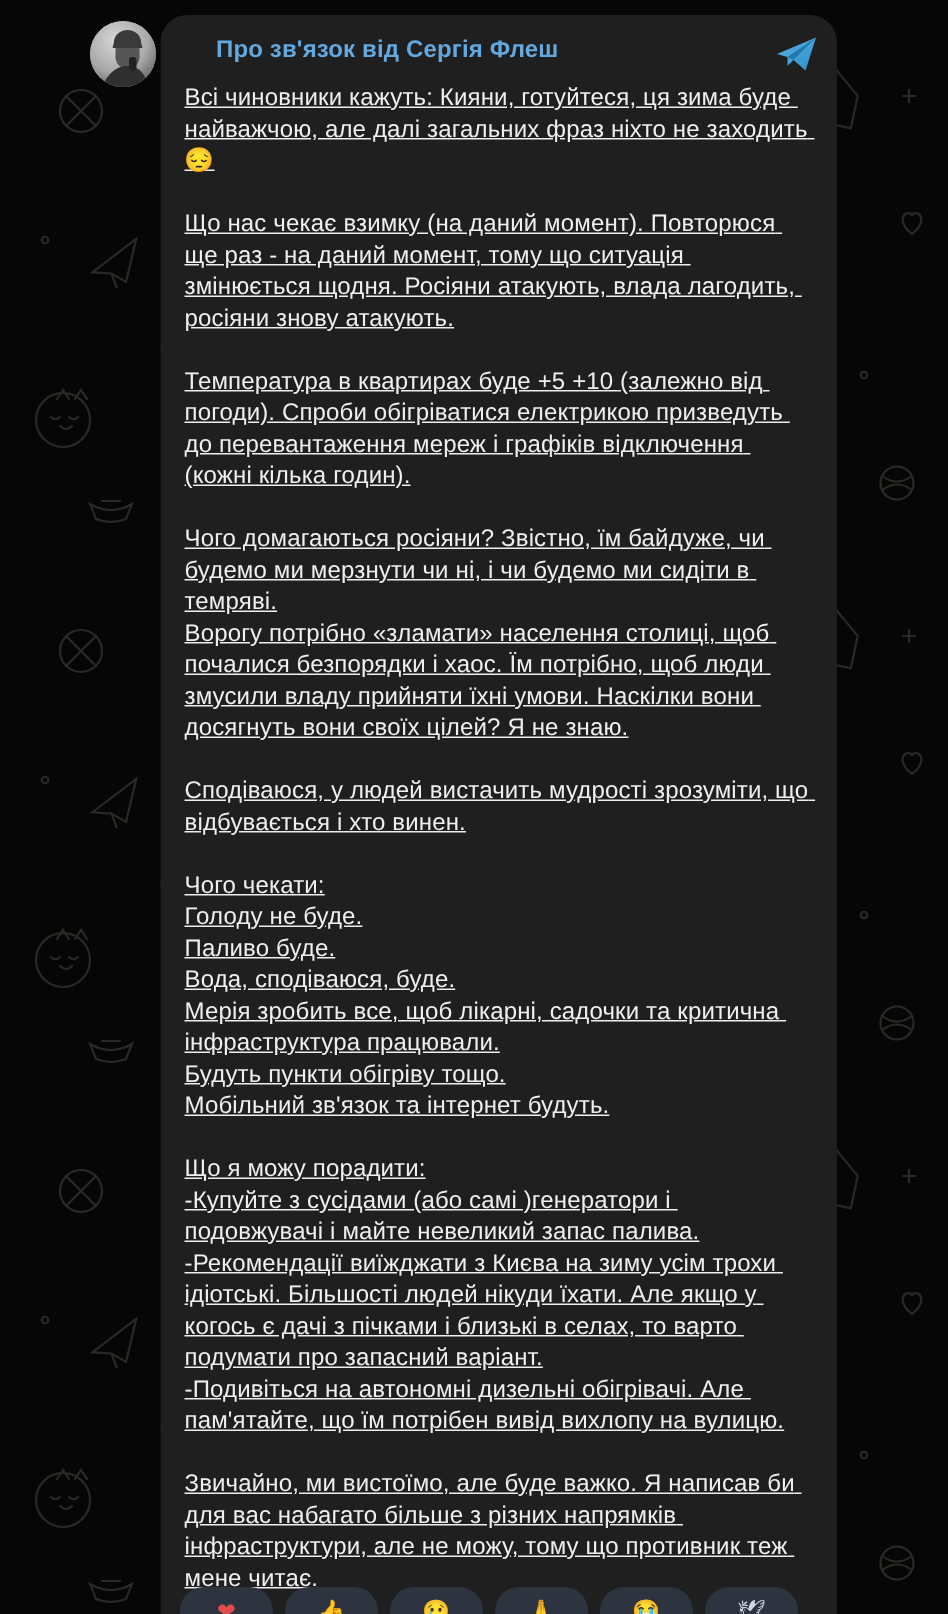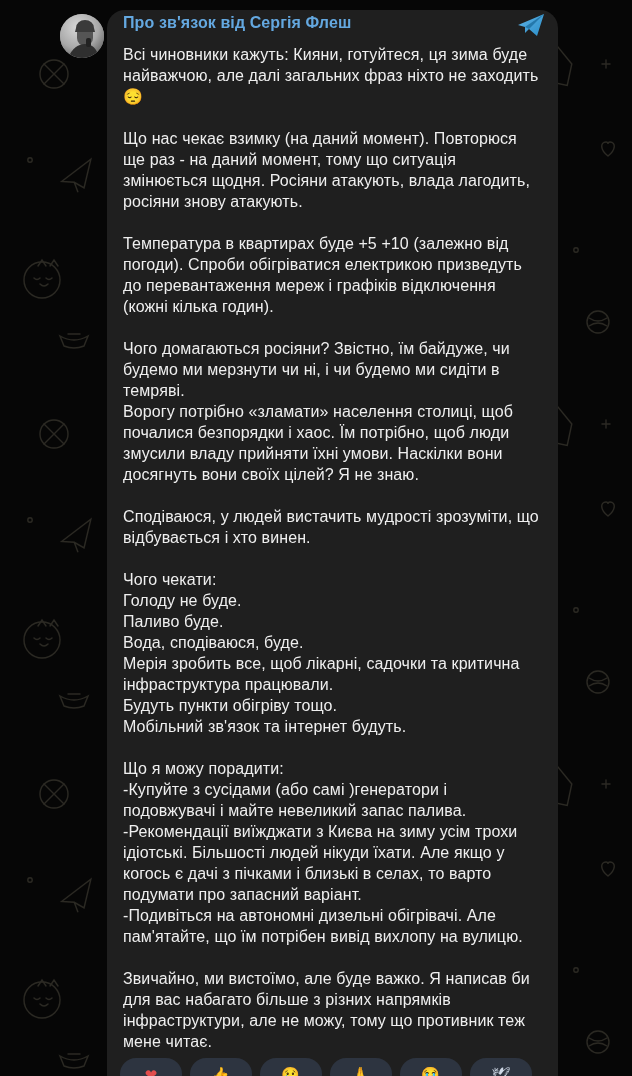--- a/index.html
+++ b/index.html
@@ -12,30 +12,31 @@
     position:absolute;left:60px;top:14px;width:44px;height:44px;
     border-radius:50%;overflow:hidden;background:#9a9a9a;z-index:3;
   }
   .avatar svg{display:block;}
   .bubble{
     position:absolute;left:107px;top:10px;width:451px;height:1090px;
     background:#1f1f1f;border-radius:18px;z-index:2;box-sizing:border-box;
   }
   .bubble-header{
     display:flex;justify-content:space-between;align-items:flex-start;
-    padding:1px 13px 0 16px;
+    padding:12px 13px 0 16px;
+    margin-left:21px;
   }
   .chan-name{
     color:#64a8e0;font-weight:bold;font-size:16px;line-height:24px;
     letter-spacing:.1px;cursor:pointer;
   }
   .plane-icon{width:28px;height:26px;margin-top:1px;cursor:pointer;flex:none;}
   .msg-text{
     margin-top:6px;padding:0 16px;color:#efefef;font-size:16px;line-height:21px;
-    white-space:pre-wrap;word-wrap:break-word;letter-spacing:.1px;
+    white-space:pre-wrap;word-wrap:break-word;letter-spacing:.1px;text-decoration:underline;
   }
   .reactions{
     position:absolute;left:13px;top:1048px;display:flex;gap:8px;
   }
   .pill{
     height:32px;min-width:62px;padding:0 10px;border-radius:16px;
     background:#2d3440;display:flex;align-items:center;justify-content:center;
     cursor:pointer;box-sizing:border-box;
   }
   .pill .emoji{font-size:15px;line-height:15px;color:#e8b64b;}

